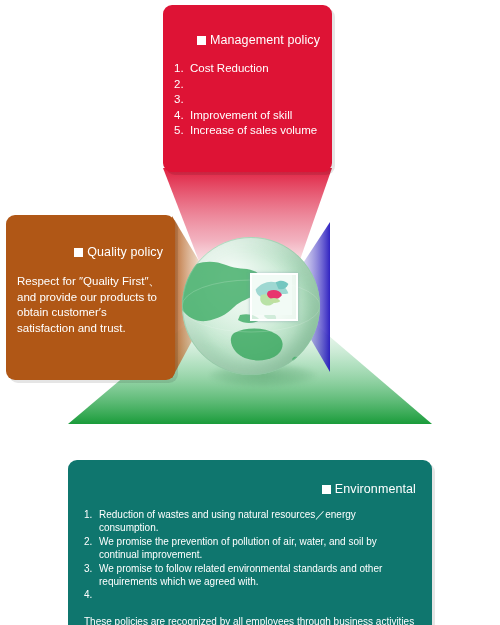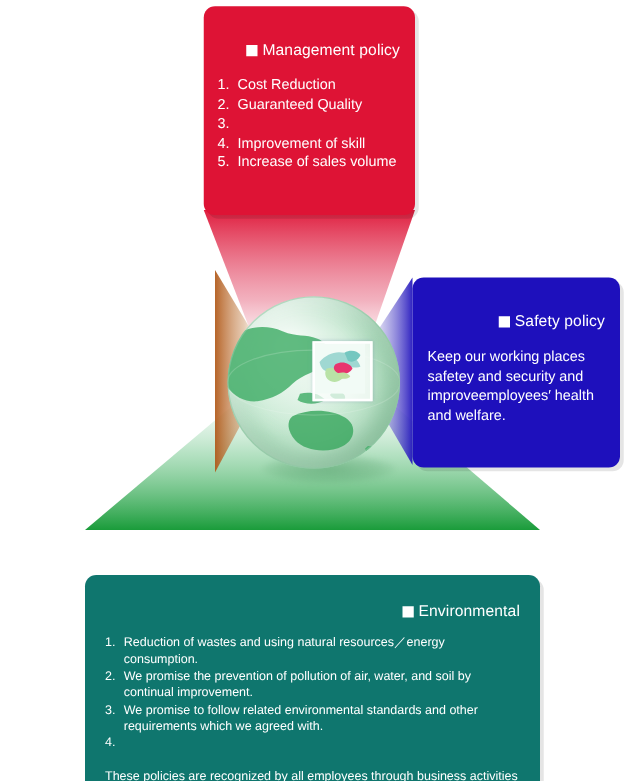--- a/index.html
+++ b/index.html
@@ -146,44 +146,43 @@
       <span class="sq"></span>
       <span>Management policy</span>
     </div>
     <ol class="mgm-list">
       <li>
         <span class="num">1.</span>
         <span>Cost Reduction</span>
       </li>
       <li>
         <span class="num">2.</span>
-        <span>Guaranteed Quality</span>
       </li>
       <li>
         <span class="num">3.</span>
       </li>
       <li>
         <span class="num">4.</span>
         <span>Improvement of skill</span>
       </li>
       <li>
         <span class="num">5.</span>
         <span>Increase of sales volume</span>
       </li>
     </ol>
   </div>
 
-
-  <div class="panel" id="panel-safety">
+  <div class="panel" id="panel-quality">
     <div class="ttl">
       <span class="sq"></span>
-      <span>Safety policy</span>
-    </div>
-    <div class="body">Keep our working places safetey and security and improveemployees′ health and welfare.</div>
-  </div>
+      <span>Quality policy</span>
+    </div>
+    <div class="body">Respect for ″Quality First″、 and provide our products to obtain customer′s satisfaction and trust.</div>
+  </div>
+
 
   <div class="panel" id="panel-environmental">
     <div class="ttl">
       <span class="sq"></span>
       <span>Environmental</span>
     </div>
     <ol class="env-list">
       <li>
         <span class="num">1.</span>
         <span>Reduction of wastes and using natural resources／energy consumption.</span>

